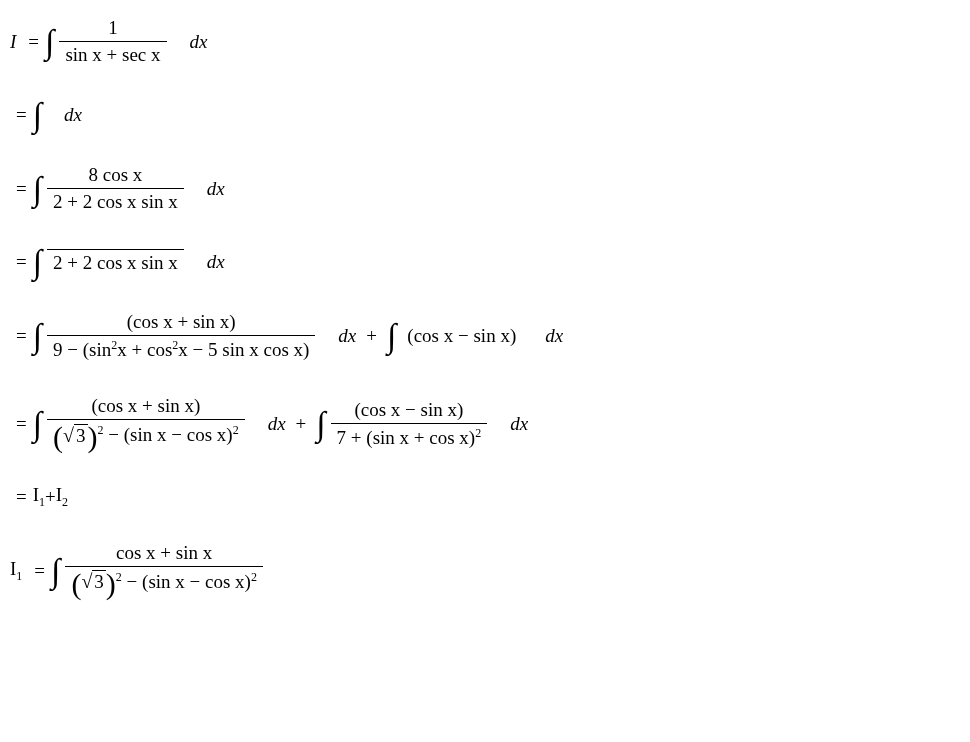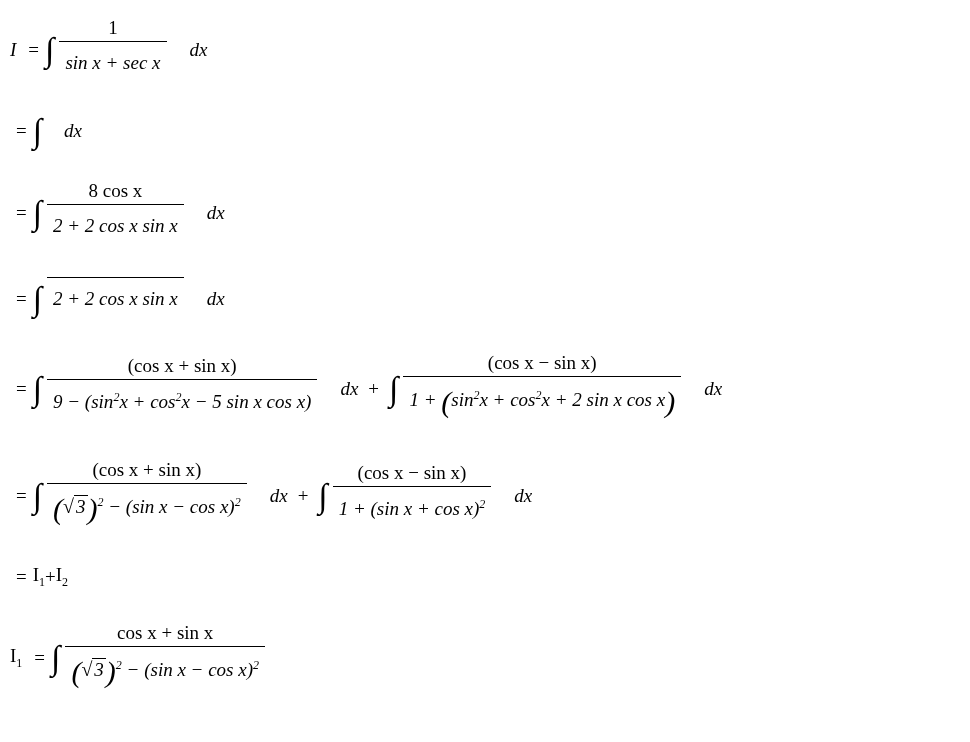--- a/index.html
+++ b/index.html
@@ -37,24 +37,23 @@
     vertical-align: middle;
     margin: 0 3px;
   }
   .num {
     padding: 2px 6px;
     text-align: center;
     white-space: nowrap;
   }
   .den {
     border-top: 1.5px solid #000;
-    padding: 10px 6px;
+    padding: 2px 6px;
     text-align: left;
     white-space: nowrap;
-    font-style: italic;
   }
   .ital { font-style: italic; }
   .dx { font-style: italic; margin-left: 20px; }
   .plus { margin: 0 10px; }
   .sup { font-size: 12px; vertical-align: super; }
   .sub { font-size: 12px; vertical-align: sub; }
   .sqrt {
     display: inline-flex;
     align-items: center;
   }
@@ -109,23 +108,20 @@
     <span class="num">(cos x + sin x)</span>
     <span class="den nowrap">
       <span>9 − (sin</span><span class="sup">2</span><span>x + cos</span><span class="sup">2</span><span>x − 5 sin x cos x)</span>
     </span>
   </span>
   <span class="dx">dx</span>
   <span class="plus">+</span>
   <span class="intsym">∫</span>
   <span class="frac">
     <span class="num">(cos x − sin x)</span>
-    <span class="den nowrap">
-      <span>1 + </span><span class="paren-big">(</span><span>sin</span><span class="sup">2</span><span>x + cos</span><span class="sup">2</span><span>x + 2 sin x cos x</span><span class="paren-big">)</span>
-    </span>
   </span>
   <span class="dx">dx</span>
 </div>
 
 <div class="line">
   <span class="eq">=</span>
   <span class="intsym">∫</span>
   <span class="frac">
     <span class="num">(cos x + sin x)</span>
     <span class="den nowrap">
@@ -134,21 +130,21 @@
           <span class="radicand">3</span>
         </span><span class="paren-big">)</span><span class="sup">2</span><span> − (sin x − cos x)</span><span class="sup">2</span>
     </span>
   </span>
   <span class="dx">dx</span>
   <span class="plus">+</span>
   <span class="intsym">∫</span>
   <span class="frac">
     <span class="num">(cos x − sin x)</span>
     <span class="den nowrap">
-      <span>1 + (sin x + cos x)</span><span class="sup">2</span>
+      <span>7 + (sin x + cos x)</span><span class="sup">2</span>
     </span>
   </span>
   <span class="dx">dx</span>
 </div>
 
 <div class="line">
   <span class="eq">=</span>
   <span><span>I</span><span class="sub">1</span></span>
   <span> + </span>
   <span><span>I</span><span class="sub">2</span></span>

